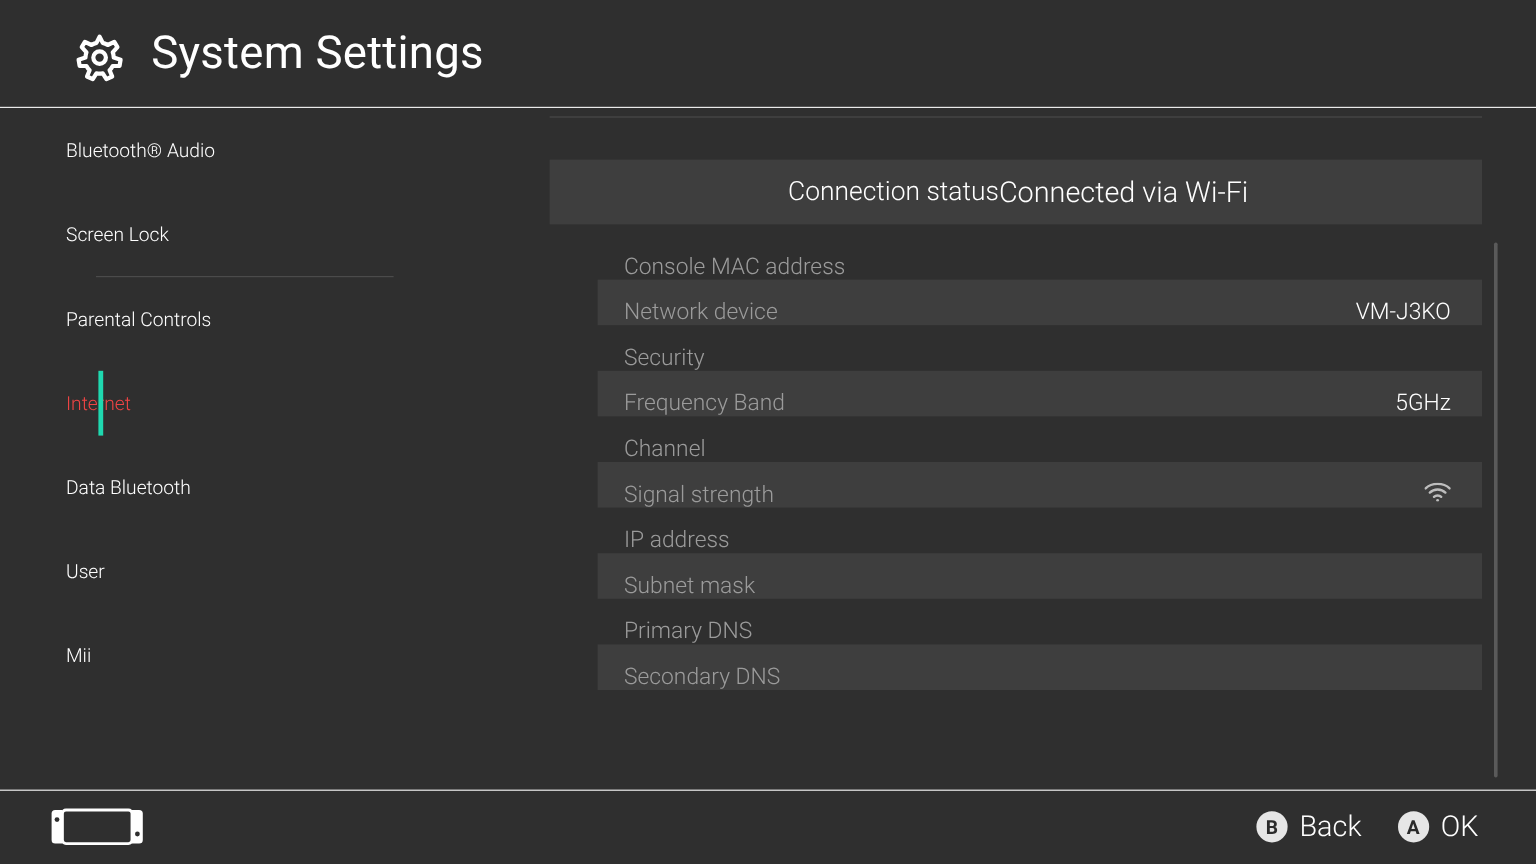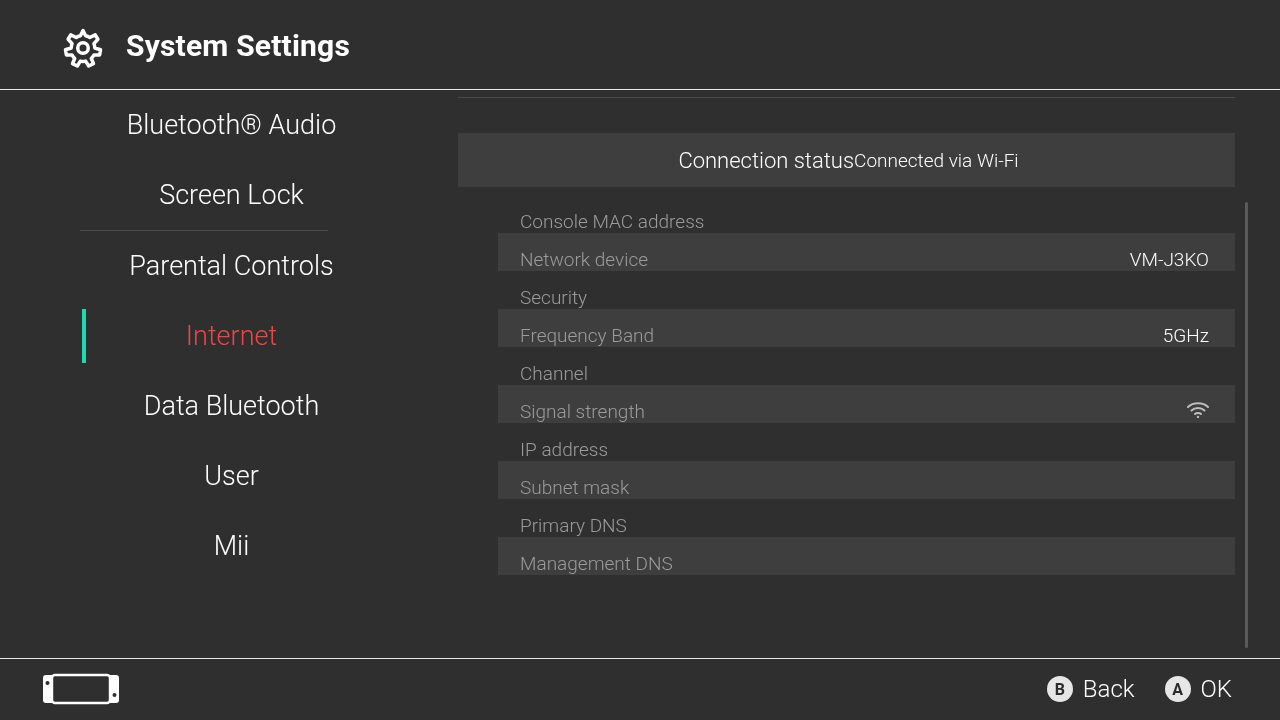--- a/index.html
+++ b/index.html
@@ -1,41 +1,41 @@
 <!DOCTYPE html>
 <html><head>
   <meta charset="utf-8">
   <style>
     * { margin: 0; padding: 0; box-sizing: border-box; font-family: -apple-system, "Segoe UI", Roboto, sans-serif; font-weight: 300; }
     html, body { width: 1280px; height: 720px; background: #2f2f2f; color: #fff; overflow: hidden; }
 
     
     .header { display: flex; align-items: center; height: 90px; padding-left: 62px; }
     .header .gear { width: 42px; height: 42px; margin-top: 6px; }
-    .header h1 { font-size: 30px; font-weight: 700; margin-left: 22px; letter-spacing: .2px; }
+    .header h1 { font-size: 38px; font-weight: 400; margin-left: 22px; letter-spacing: .2px; }
     .header-rule { position: absolute; top: 89px; left: 0; right: 0; height: 1px; background: #fff; opacity: .9; }
 
     
     .body { position: absolute; top: 90px; bottom: 62px; left: 0; right: 0; display: flex; }
 
     
     .sidebar { width: 408px; overflow: hidden; padding-top: 0; }
-    .side-item { position: relative; height: 70px; display: flex; align-items: center; padding-left: 55px; font-size: 27px; color: #fff; cursor: pointer; justify-content: center; }
+    .side-item { position: relative; height: 70px; display: flex; align-items: center; padding-left: 55px; font-size: 16px; color: #fff; cursor: pointer; }
     .side-item.selected { color: #ef4444; }
     .side-item.selected::before { content: ""; position: absolute; left: 82px; top: 8px; bottom: 8px; width: 4px; background: #1fd9b0; }
     .group-divider { height: 1px; background: #4b4b4b; margin: 0 80px 0 80px; }
 
     
     .main { flex: 1; position: relative; overflow: hidden; padding-right: 45px; }
     .vscroll { position: absolute; right: 32px; top: 112px; bottom: 10px; width: 3px; background: #5a5a5a; border-radius: 2px; }
 
     .top-divider { height: 1px; background: #4a4a4a; margin: 7px 0 0 50px; }
 
     .status-row { margin: 35px 0 0 50px; height: 54px; background: #3e3e3e; display: flex; align-items: center; justify-content: center; padding: 0 26px 0 30px; font-size: 22px; }
-    .status-row .value { color: #fff; font-size: 19px; }
+    .status-row .value { color: #fff; font-size: 24px; }
 
     .detail-rows { margin: 8px 0 0 90px; }
     .d-row { height: 38px; display: flex; align-items: flex-end; justify-content: space-between; padding: 0 26px 0 22px; font-size: 19px; color: #9b9b9b; }
     .d-row:nth-child(even) { background: #3e3e3e; }
     .d-row .val { color: #ffffff; font-size: 19px; }
     .d-row .val.wifi { padding-top: 4px; }
 
     
     .footer-rule { position: absolute; bottom: 61px; left: 0; right: 0; height: 1px; background: #fff; opacity: .9; }
     .footer { position: absolute; bottom: 0; left: 0; right: 0; height: 62px; display: flex; align-items: center; justify-content: space-between; padding: 0 48px 0 42px; }
@@ -128,21 +128,21 @@
         </div>
         <div class="d-row">
           <span>Subnet mask</span>
           <span class="val"></span>
         </div>
         <div class="d-row">
           <span>Primary DNS</span>
           <span class="val"></span>
         </div>
         <div class="d-row">
-          <span>Management DNS</span>
+          <span>Secondary DNS</span>
           <span class="val"></span>
         </div>
       </div>
 
     <div class="vscroll"></div>
   </div>
 </div>
 
 <div class="footer-rule"></div>
 <div class="footer">

